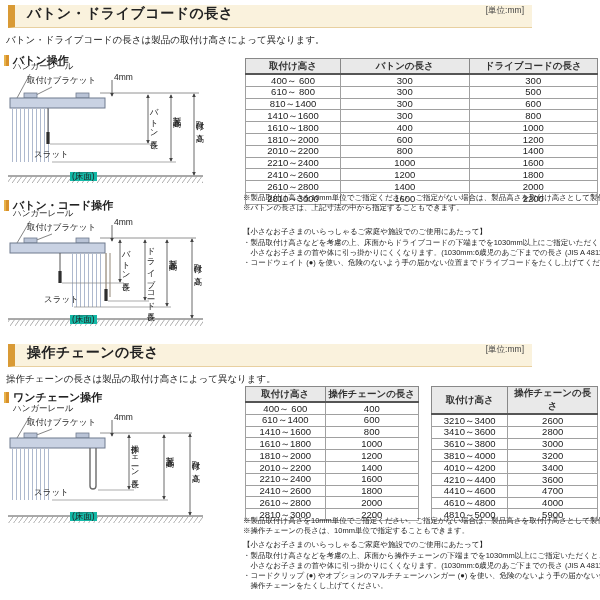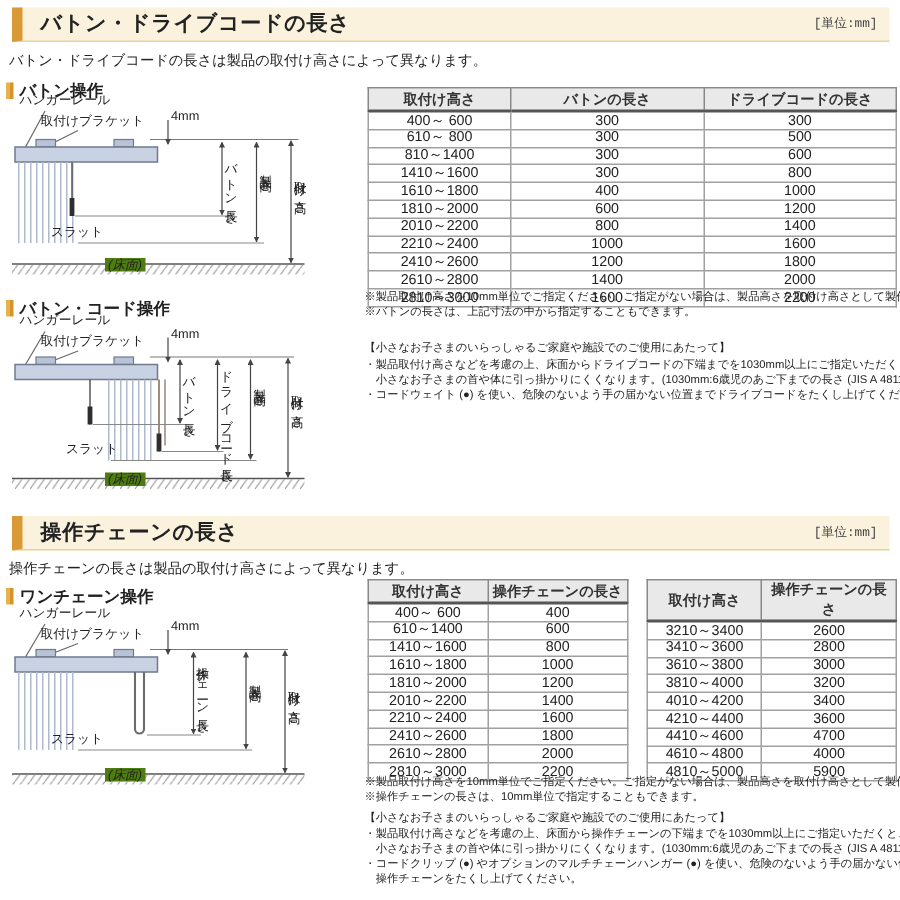--- a/index.html
+++ b/index.html
@@ -3,37 +3,37 @@
 <meta charset="utf-8">
 <style>
   html,body{margin:0;padding:0;}
   body{
     width:600px;height:600px;position:relative;overflow:hidden;
     background:#ffffff;color:#333;
     font-family:"Liberation Sans",sans-serif;
     -webkit-font-smoothing:antialiased;
   }
   .sec-header{
-    position:absolute;left:8px;width:585px;height:23px;
+    position:absolute;left:8px;width:524px;height:23px;
     background:#faf2dd;border-left:7px solid #d99a35;border-bottom:1px solid #e8d0a0;
-    display:flex;align-items:center;justify-content:space-between;
-    padding:0 8px 0 12px;box-sizing:border-box;font-family:Liberation Mono, monospace;
+    display:flex;justify-content:space-between;
+    padding:0 8px 0 12px;box-sizing:border-box;
   }
   .sec-title{font-size:14px;font-weight:bold;color:#222;letter-spacing:0.5px;}
   .unit{font-size:8.5px;color:#444;}
   .intro{position:absolute;font-size:9.5px;color:#222;}
   .subhead{position:absolute;font-size:11px;font-weight:bold;color:#222;display:flex;align-items:center;}
   .bullet{display:inline-block;width:5px;height:11px;margin-right:4px;
     background:linear-gradient(to right,#e7b24a 50%,#d8912b 50%);}
   .diagram{position:absolute;width:235px;}
   .diagram svg{position:absolute;left:0;top:0;}
   .dlabel{position:absolute;font-size:8.5px;color:#222;white-space:nowrap;line-height:1;}
   .vlabel{position:absolute;font-size:8.5px;color:#222;line-height:1;
     writing-mode:vertical-rl;text-orientation:mixed;letter-spacing:1px;}
-  .floor-label{background:#4d7c0f;padding:0 2px;font-style:italic;}
+  .floor-label{background:#14b8a6;padding:0 2px;}
   table.spec{position:absolute;border-collapse:collapse;table-layout:fixed;
     border:1.5px solid #555;background:#fff;}
   table.spec th{background:#e9e9e9;font-weight:bold;border:1px solid #888;
     border-bottom:2px solid #555;font-size:9.5px;height:14px;padding:0 2px;}
   table.spec td{border:1px solid #a0a0a0;font-size:9.5px;height:10.8px;
     line-height:1;padding:0 2px;text-align:center;color:#222;}
   .notes{position:absolute;width:357px;}
   .notes > div{font-size:7.5px;line-height:1.35;color:#222;white-space:nowrap;}
   .safety{position:absolute;width:357px;}
   .safety-title{font-size:7.5px;line-height:1.4;color:#222;white-space:nowrap;}

